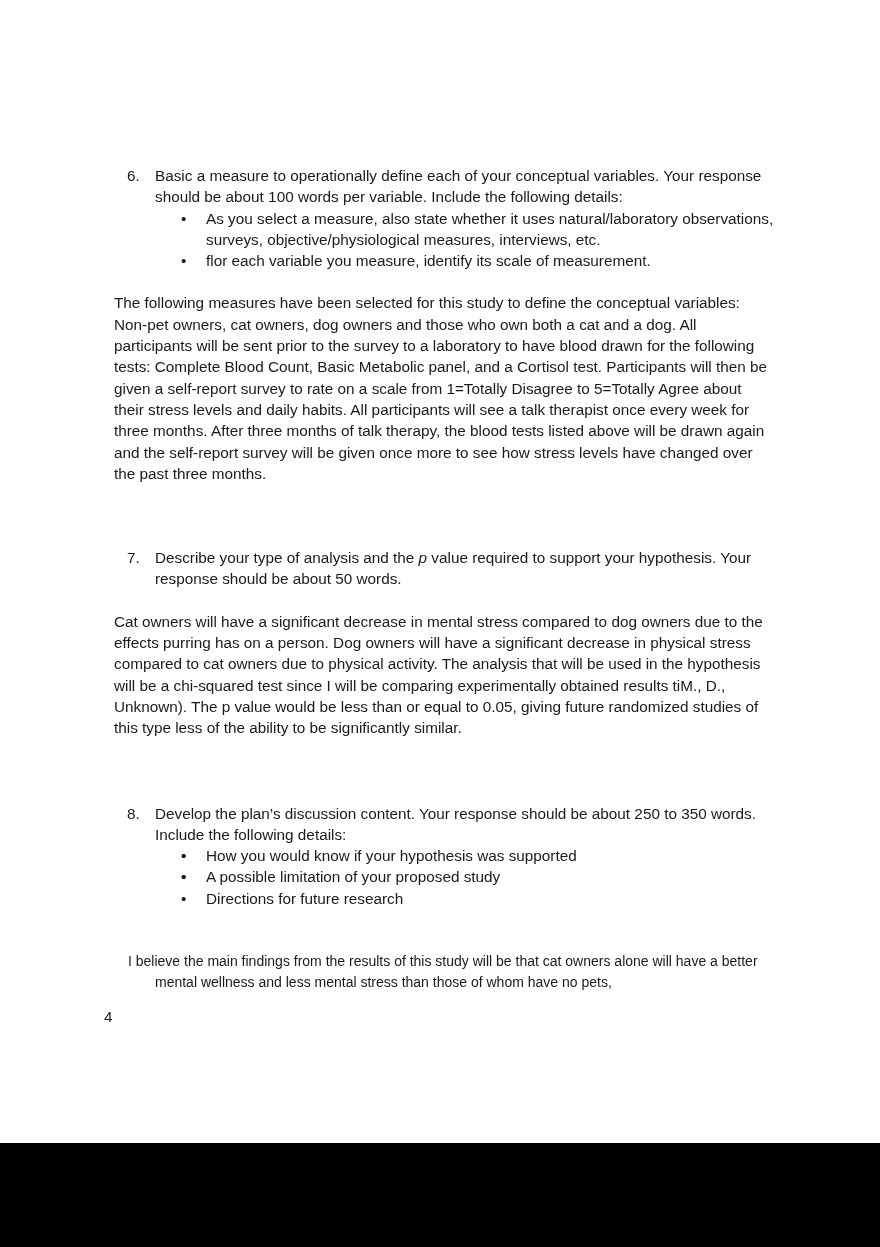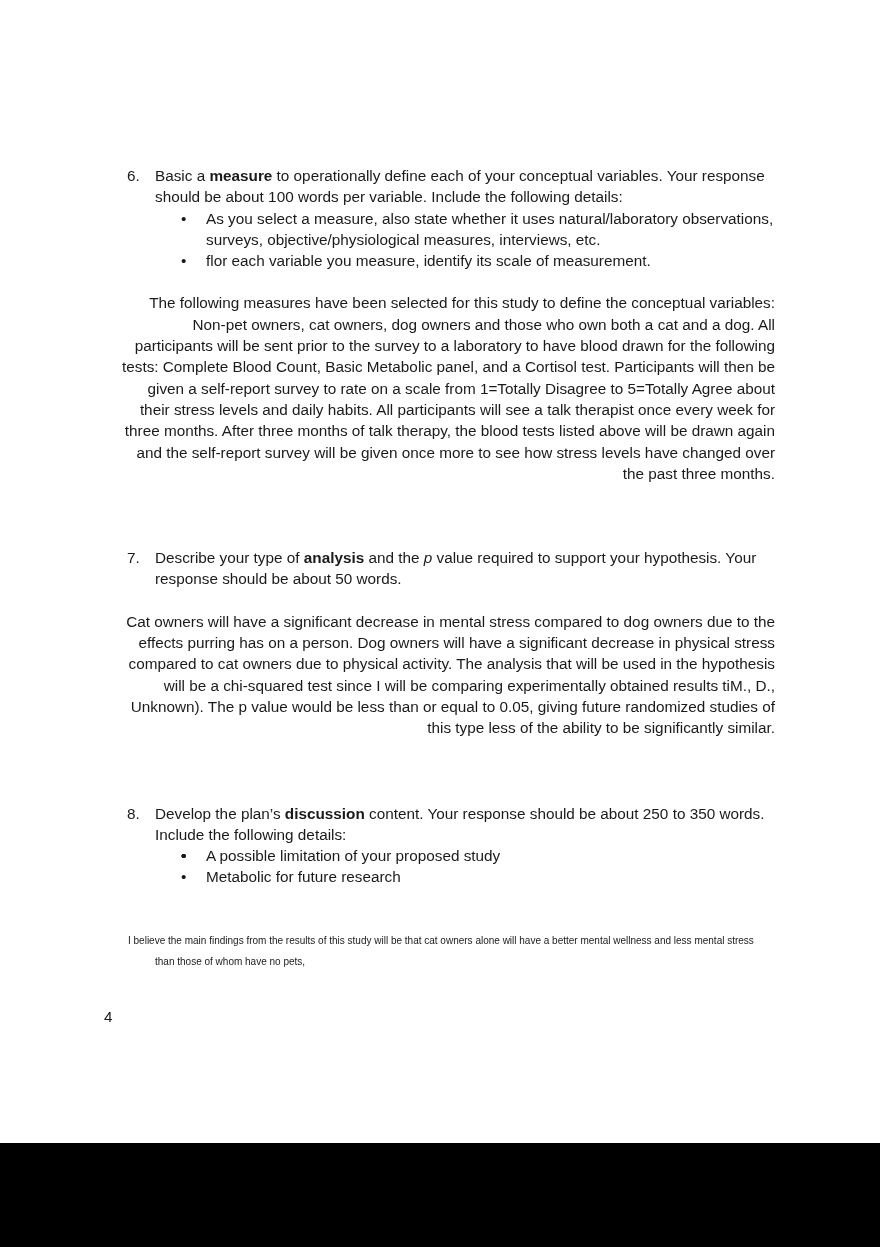--- a/index.html
+++ b/index.html
@@ -40,21 +40,21 @@
   }
   .item-num {
     position: absolute;
     left: 127px;
     top: 0;
     width: 22px;
     text-align: left;
     font-size: 15.3px;
     line-height: 21.3px;
   }
-  b.strong { font-weight: bold; }
+  b.strong { font-weight: normal; }
   i.ital { font-style: italic; }
 
   
   ul.bullets {
     list-style: none;
     margin: 0;
     padding: 0;
   }
   ul.bullets li {
     position: relative;
@@ -71,30 +71,30 @@
     line-height: 21.3px;
   }
 
   
   .body-para {
     margin: 0;
     padding-left: 114px;
     padding-right: 105px;
     font-size: 15.3px;
     line-height: 21.3px;
-    text-align: right;
+    text-align: left;
   }
 
   
   .final-para {
     margin: 0;
     padding-left: 155px;
     padding-right: 110px;
     text-indent: -27px;
-    font-size: 10px;
+    font-size: 14px;
     line-height: 21.3px;
   }
   .vspace-md { height: 21px; }
   .vspace-lg { height: 32px; }
   .vspace-xl { height: 43px; }
 
   
   .page-number {
     position: absolute;
     left: 104px;
@@ -147,24 +147,24 @@
 
     <div class="vspace-xl"></div>
     <div style="height:21px"></div>
 
     <div class="item">
       <div class="item-head">
         <span class="item-num">8.</span><span>Develop the plan’s </span><b class="strong">discussion</b><span> content. Your response should be about 250 to 350 words. Include the following details:</span>
       </div>
       <ul class="bullets">
         <li><span class="bdot">•</span></li>
-        <li><span class="bdot">•</span></li>
+        <li><span class="bdot">•</span><span>How you would know if your hypothesis was supported</span></li>
         <li><span class="bdot">•</span></li>
         <li><span class="bdot">•</span><span>A possible limitation of your proposed study</span></li>
-        <li><span class="bdot">•</span><span>Metabolic for future research</span></li>
+        <li><span class="bdot">•</span><span>Directions for future research</span></li>
       </ul>
     </div>
 
     <div class="vspace-lg"></div>
     <div style="height:10px"></div>
 
     <p class="final-para">I believe the main findings from the results of this study will be that cat owners alone will have a better mental wellness and less mental stress than those of whom have no pets,</p>
 
   </div>
 

